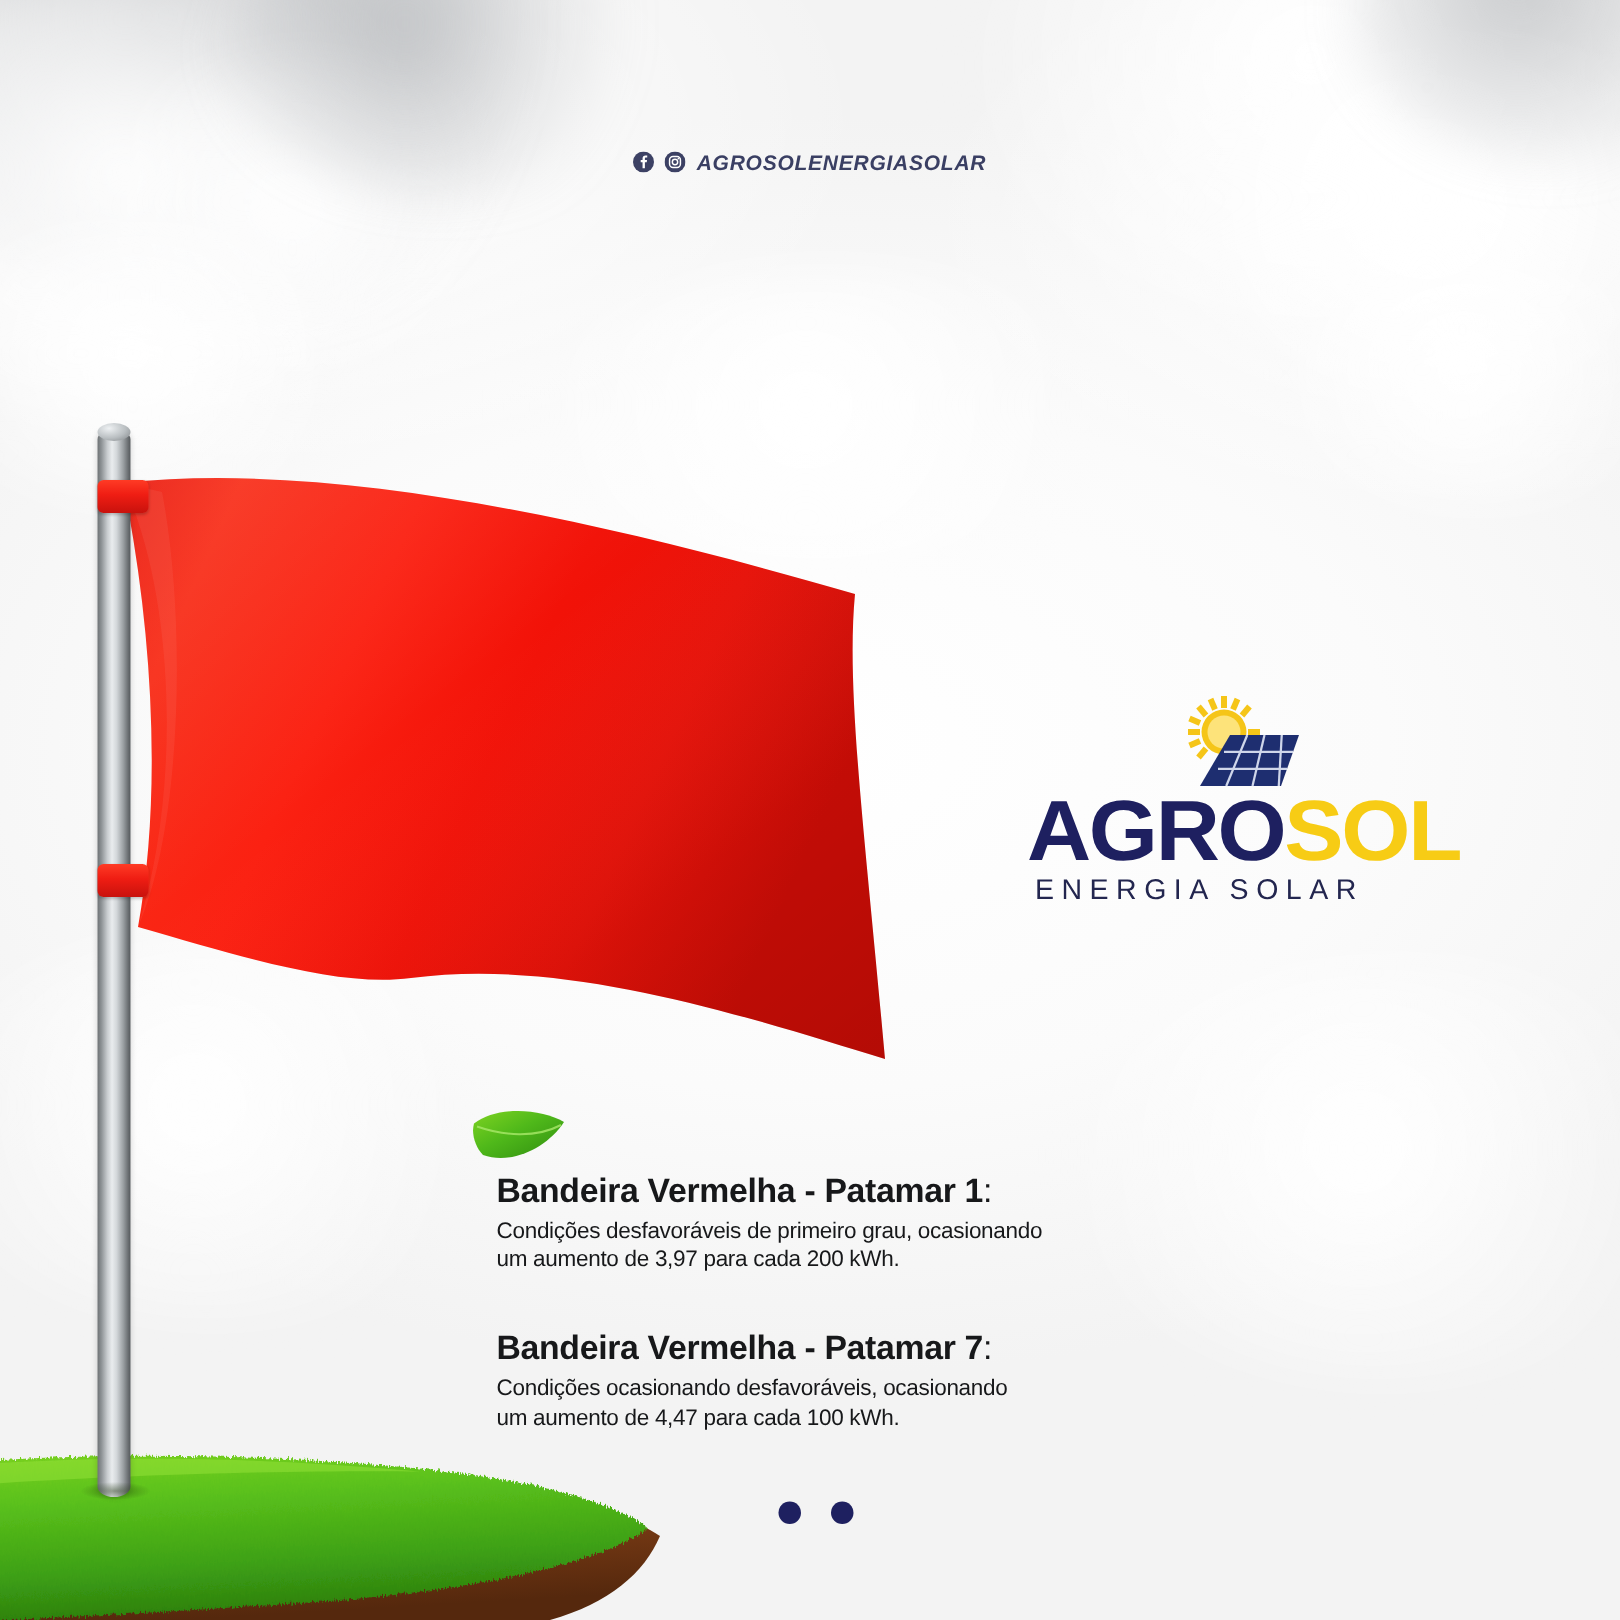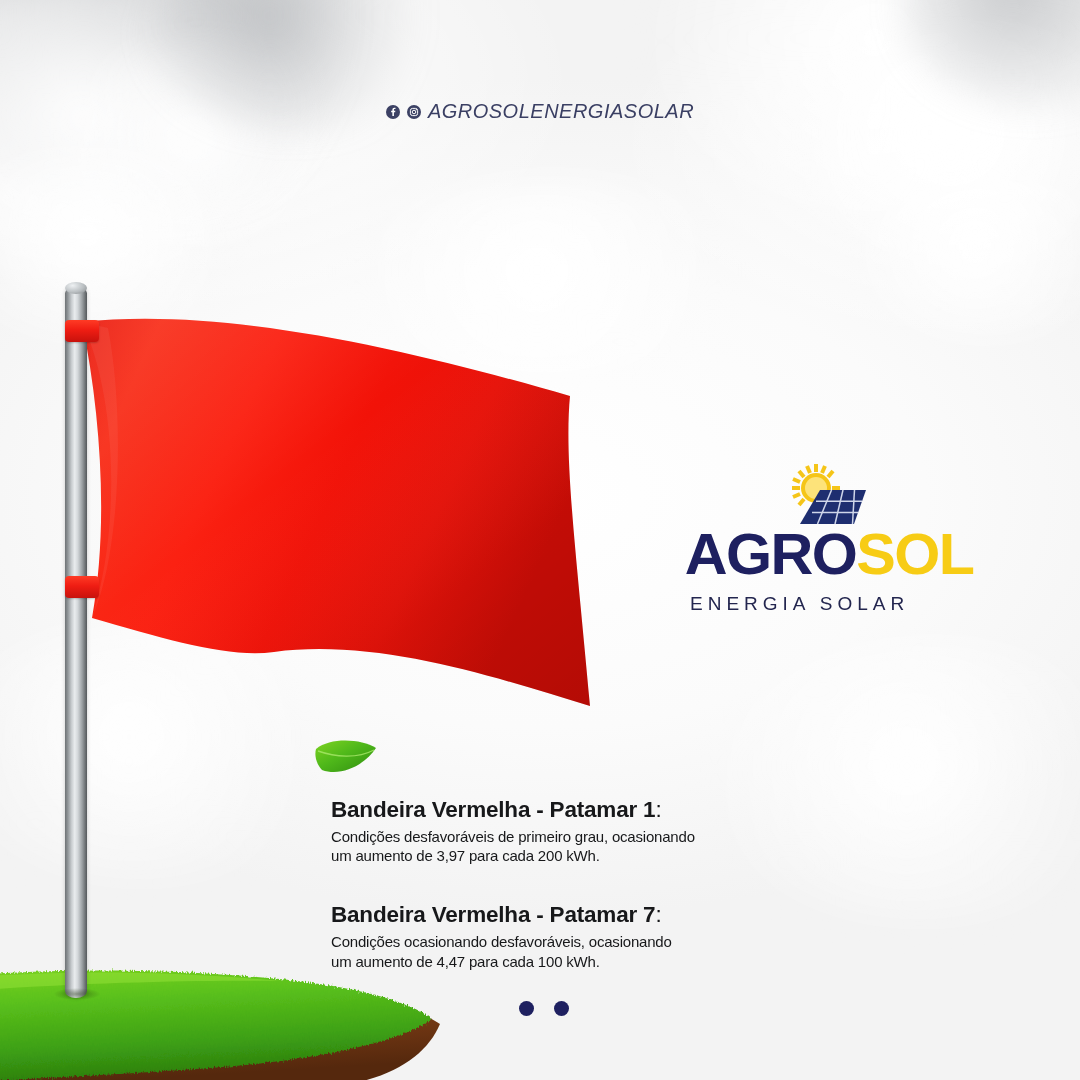--- a/index.html
+++ b/index.html
@@ -25,21 +25,21 @@
   .c-light{background:radial-gradient(circle at 45% 45%, rgba(255,255,255,.98), rgba(255,255,255,0) 70%);}
 
   
   .handle{
     position:absolute;top:100px;left:0;right:0;
     display:flex;align-items:center;justify-content:center;gap:7px;
     z-index:8;
   }
   .handle .ico{width:14px;height:14px;display:block;flex:0 0 auto;}
   .handle .txt{
-    font-size:20px;font-weight:400;font-style:italic;letter-spacing:.5px;
+    font-size:14px;font-weight:700;font-style:italic;letter-spacing:.5px;
     color:#3a3f63;white-space:nowrap;
   }
 
   
   .title-wrap{
     position:absolute;top:152px;left:0;right:0;text-align:center;z-index:9;
     line-height:.88;
   }
   .title-l1,.title-l2{
     display:block;
@@ -87,32 +87,32 @@
   
   .logo{position:absolute;left:690px;top:462px;width:268px;z-index:9;text-align:left;}
   .logo-mark{width:100px;height:70px;margin:0 auto -6px auto;display:block;}
   .logo-word{
     font-size:57px;font-weight:700;letter-spacing:-1.5px;line-height:1;
     transform:scaleX(1.04);
   }
   .logo-word .a{color:#1e2060;}
   .logo-word .b{color:#f7cc15;}
   .logo-sub{
-    margin-top:10px;font-size:19px;letter-spacing:5px;color:#23264f;font-weight:400;
+    margin-top:0;font-size:19px;letter-spacing:5px;color:#23264f;font-weight:400;
   }
 
   
   .leaf{position:absolute;left:313px;top:739px;width:66px;height:40px;z-index:9;}
 
   
   .copy{position:absolute;left:331px;top:779px;width:620px;z-index:9;color:#17181a;}
   .para{margin-bottom:34px;}
   .para:last-child{margin-bottom:0;}
   .para h3{
-    margin:16px 0 2px 0;font-size:22.5px;font-weight:700;letter-spacing:-.2px;line-height:1.32;
+    margin:0 0 2px 0;font-size:22.5px;font-weight:700;letter-spacing:-.2px;line-height:1.32;
   }
   .para h3 .colon{font-weight:400;}
   .para p{
     margin:0;font-size:15px;font-weight:400;letter-spacing:-.2px;line-height:1.32;
   }
 
   
   .dots{position:absolute;left:519px;top:1001px;display:flex;gap:20px;z-index:9;}
   .dot{width:15px;height:15px;border-radius:50%;background:#1e2060;}
 

